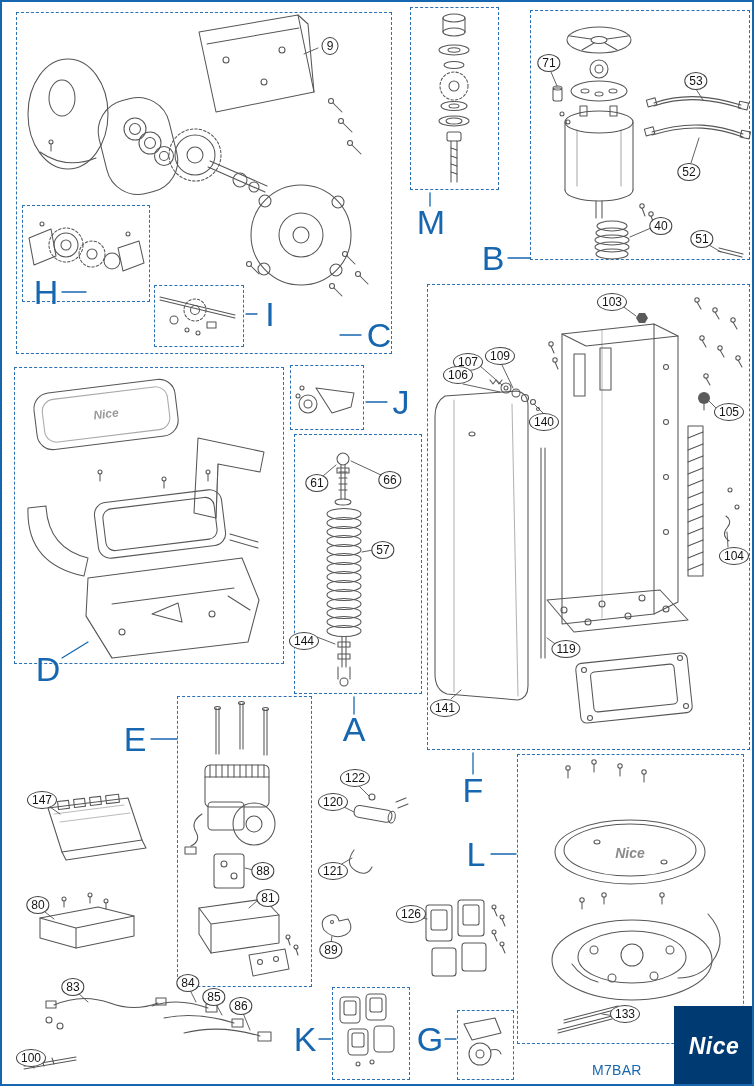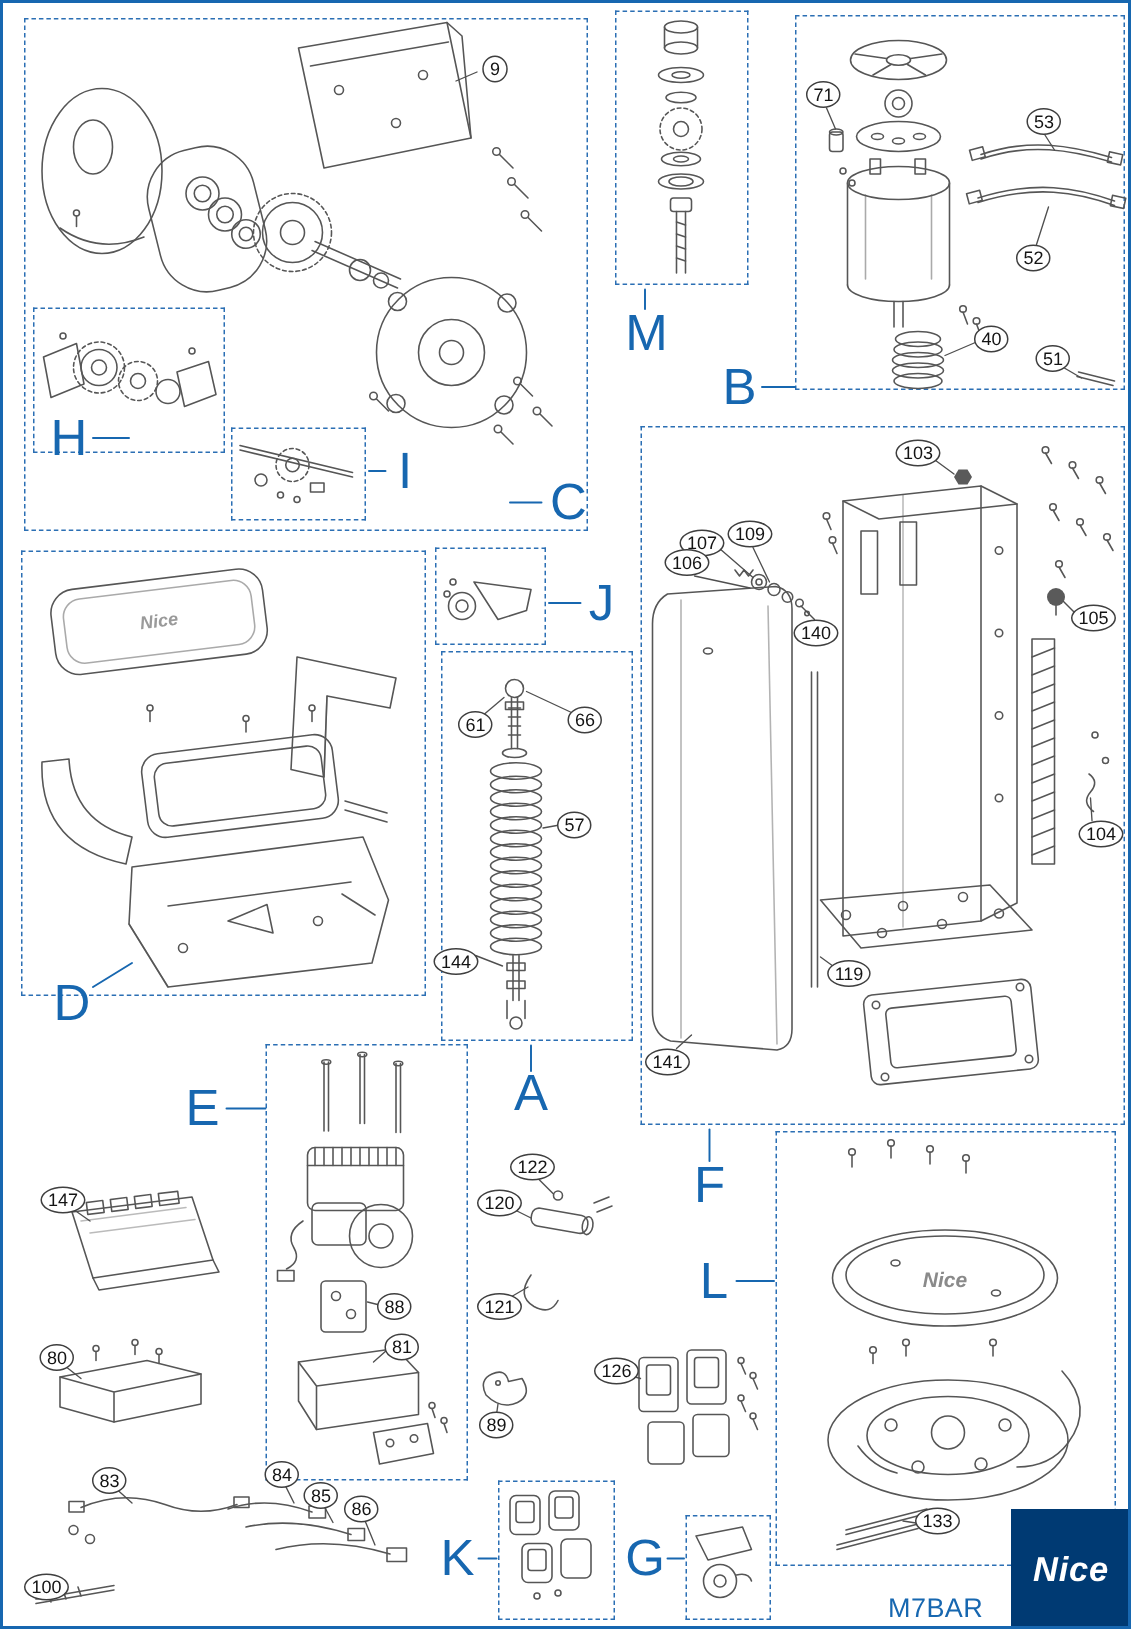--- a/index.html
+++ b/index.html
@@ -17,21 +17,21 @@
           font-weight:bold; font-size:12px; text-anchor:middle; stroke:none; }
   .emb2 { fill:#8a8a8a; font-family:"Liberation Sans",sans-serif; font-style:italic;
           font-weight:bold; font-size:14px; text-anchor:middle; stroke:none; }
   .sl { position:absolute; transform:translate(-50%,-50%); color:#1767b0;
         font-size:34px; font-weight:400; line-height:1; z-index:4; }
   .co { position:absolute; transform:translate(-50%,-50%); display:inline-flex;
         align-items:center; justify-content:center; min-width:17px; height:18px;
         padding:0 4px; border:1.3px solid #3f3f3f; border-radius:50%;
         background:#fff; color:#141414; font-size:12px; z-index:5; }
   .model { position:absolute; left:590px; top:1060px; color:#1767b0;
-           font-size:18px; letter-spacing:.3px; z-index:4; }
+           font-size:14px; letter-spacing:.3px; z-index:4; }
   .brand { position:absolute; left:672px; top:1004px; width:80px; height:80px;
            background:#003a73; display:flex; align-items:center; justify-content:center; z-index:4; }
   .brand span { color:#fff; font-size:23px; font-weight:bold; font-style:italic; letter-spacing:.5px; }
 </style>
 </head>
 <body>
 
 <div class="page">
 
   <div class="secbox" style="left:14px;top:10px;width:376px;height:342px"></div>

